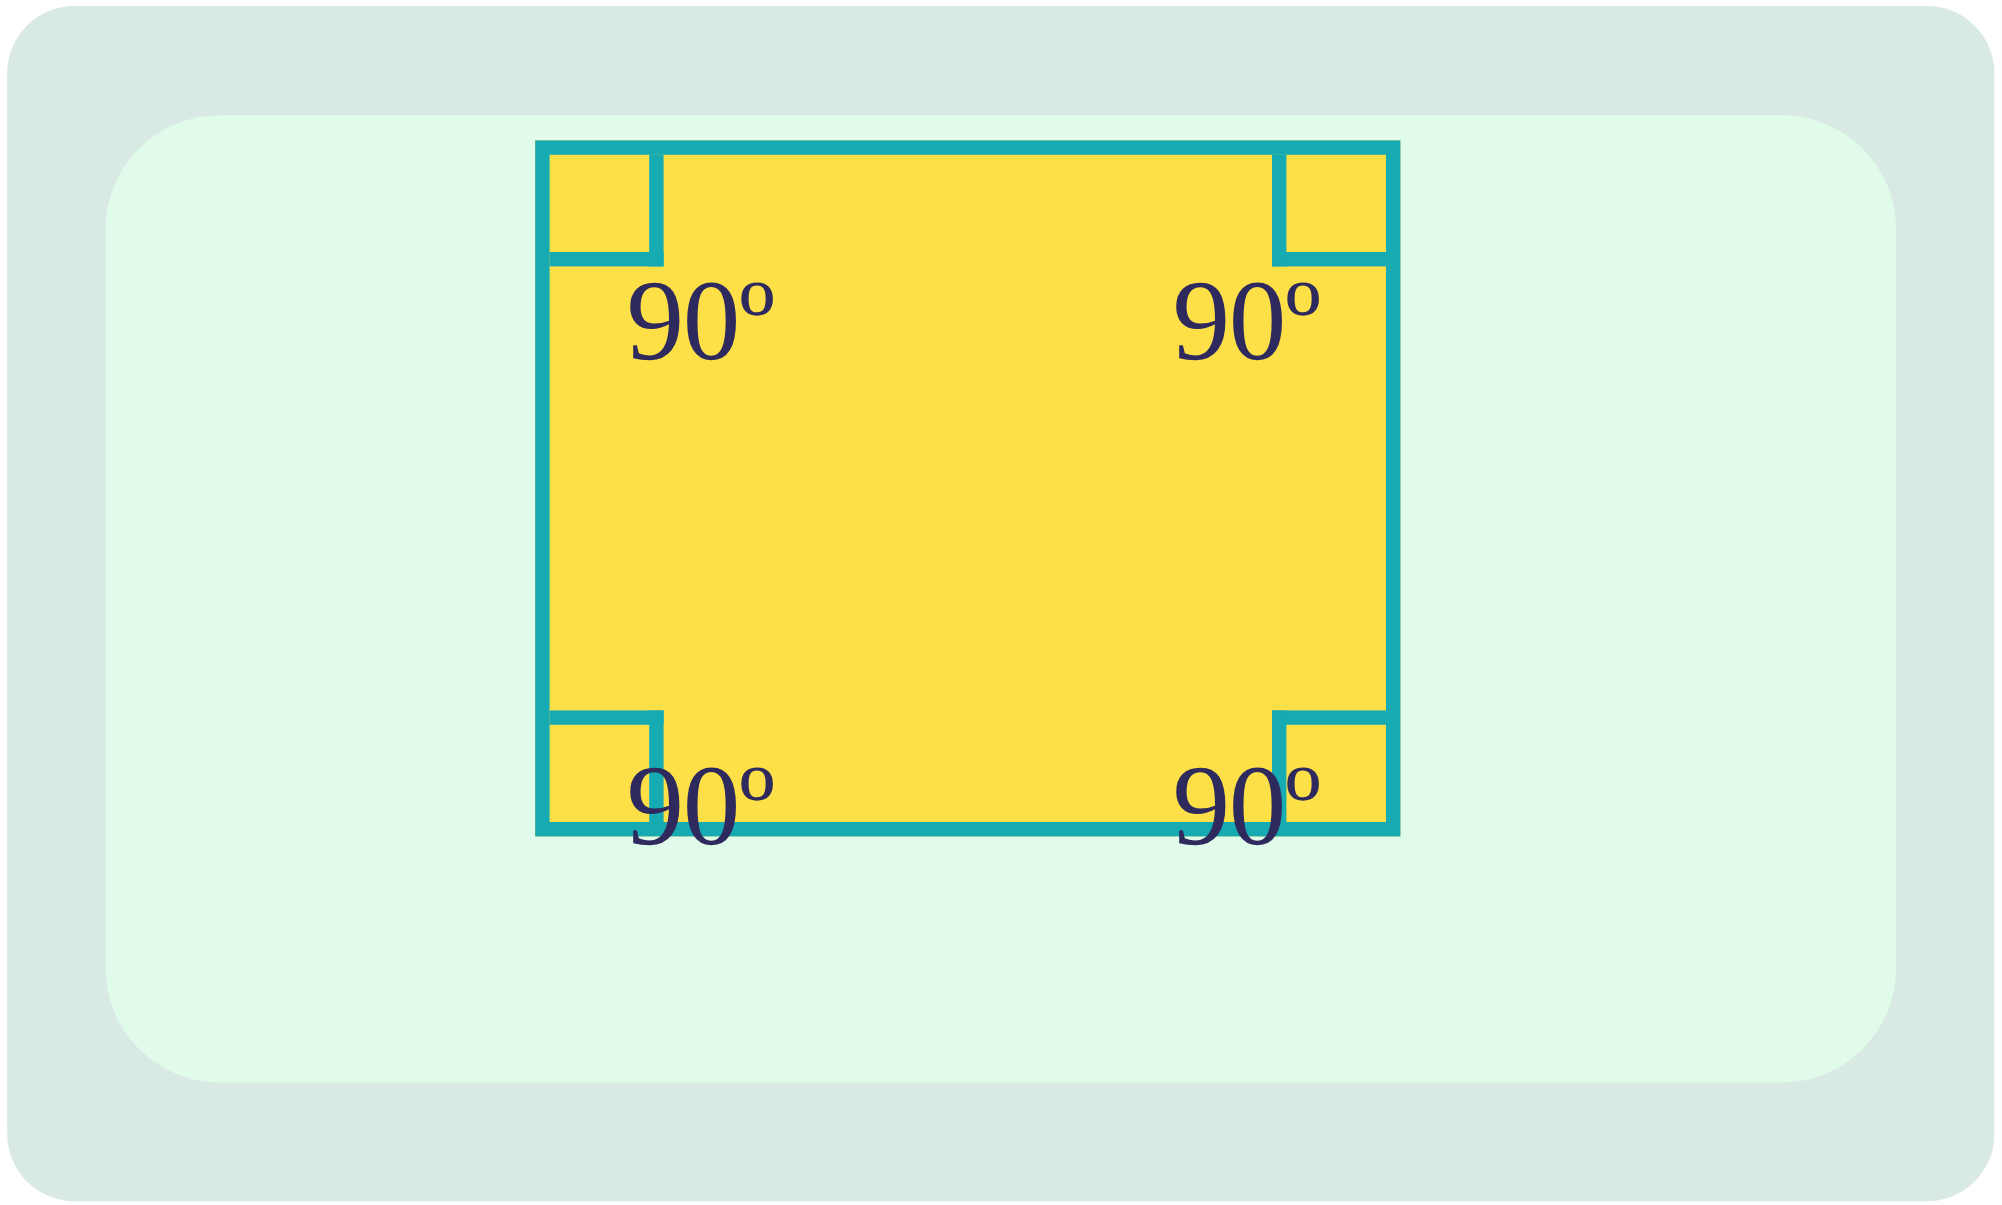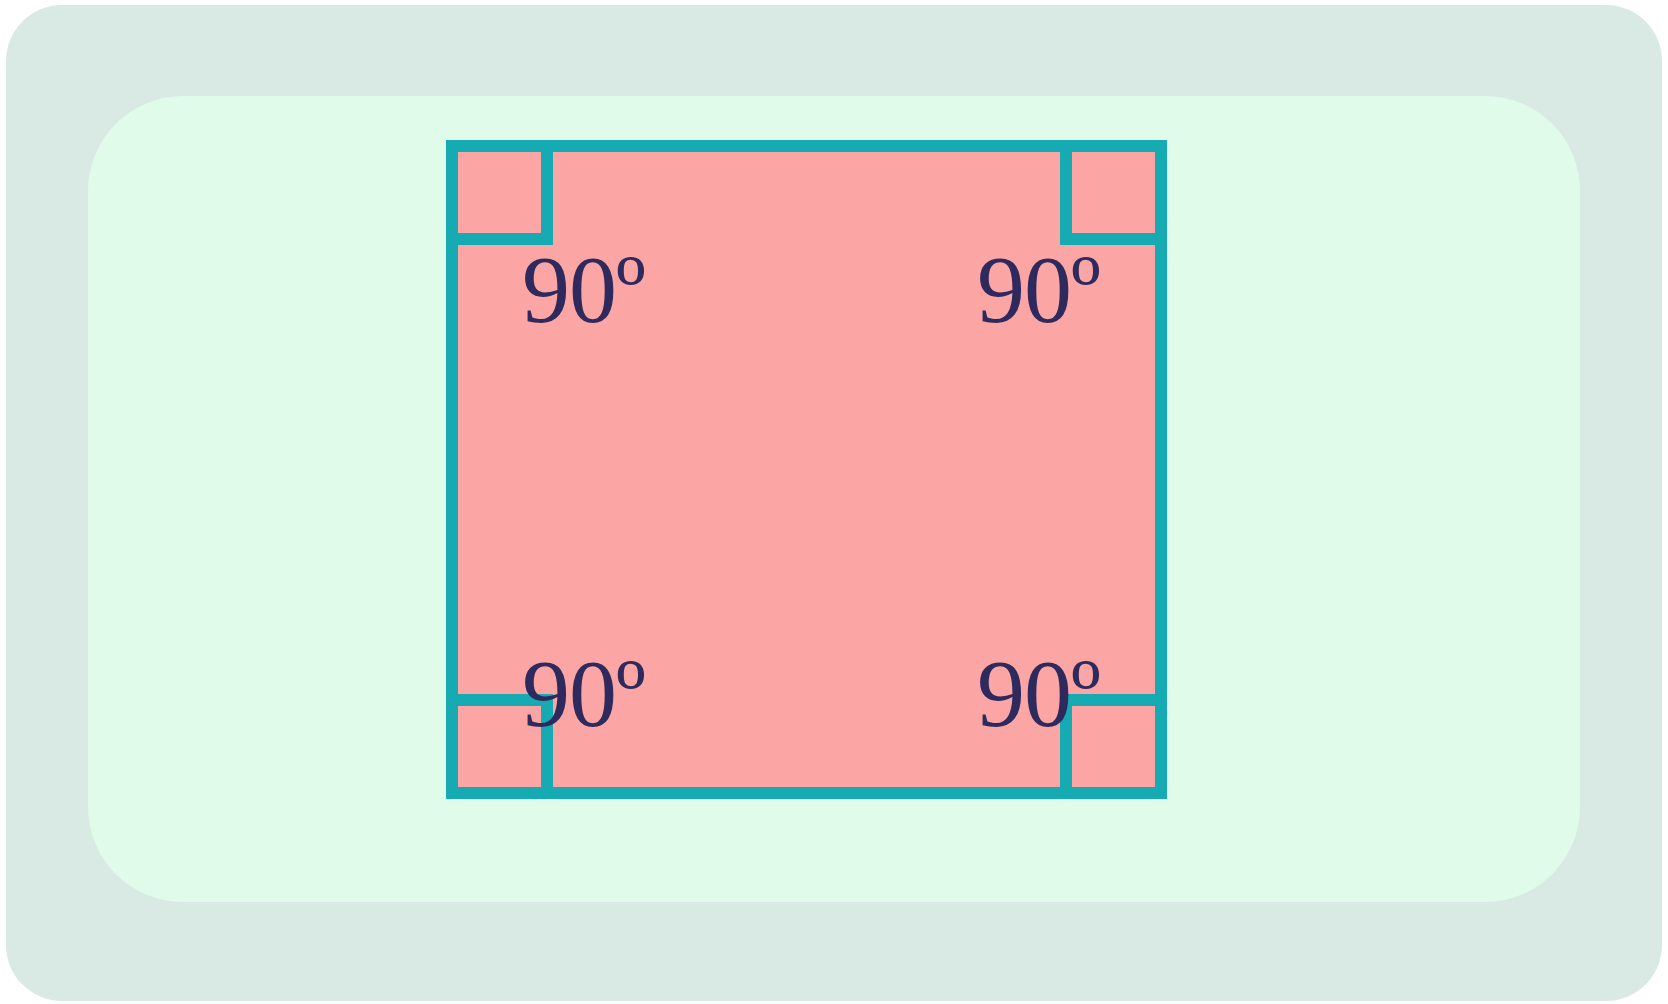--- a/index.html
+++ b/index.html
@@ -31,25 +31,25 @@
     left: 88px;
     top: 96px;
     width: 1492px;
     height: 806px;
     background: #e0fbea;
     border-radius: 95px;
   }
   .square-shape {
     position: absolute;
     left: 446px;
-    top: 140px;
+    top: 117px;
     width: 721px;
-    height: 659px;
+    height: 580px;
     box-sizing: border-box;
-    background: #fca5a5;
+    background: #fde047;
     border: 12px solid #16abb2;
   }
   .ra-marker {
     position: absolute;
     width: 95px;
     height: 93px;
     box-sizing: border-box;
     background: transparent;
   }
   .ra-tl { left: 0; top: 0;

